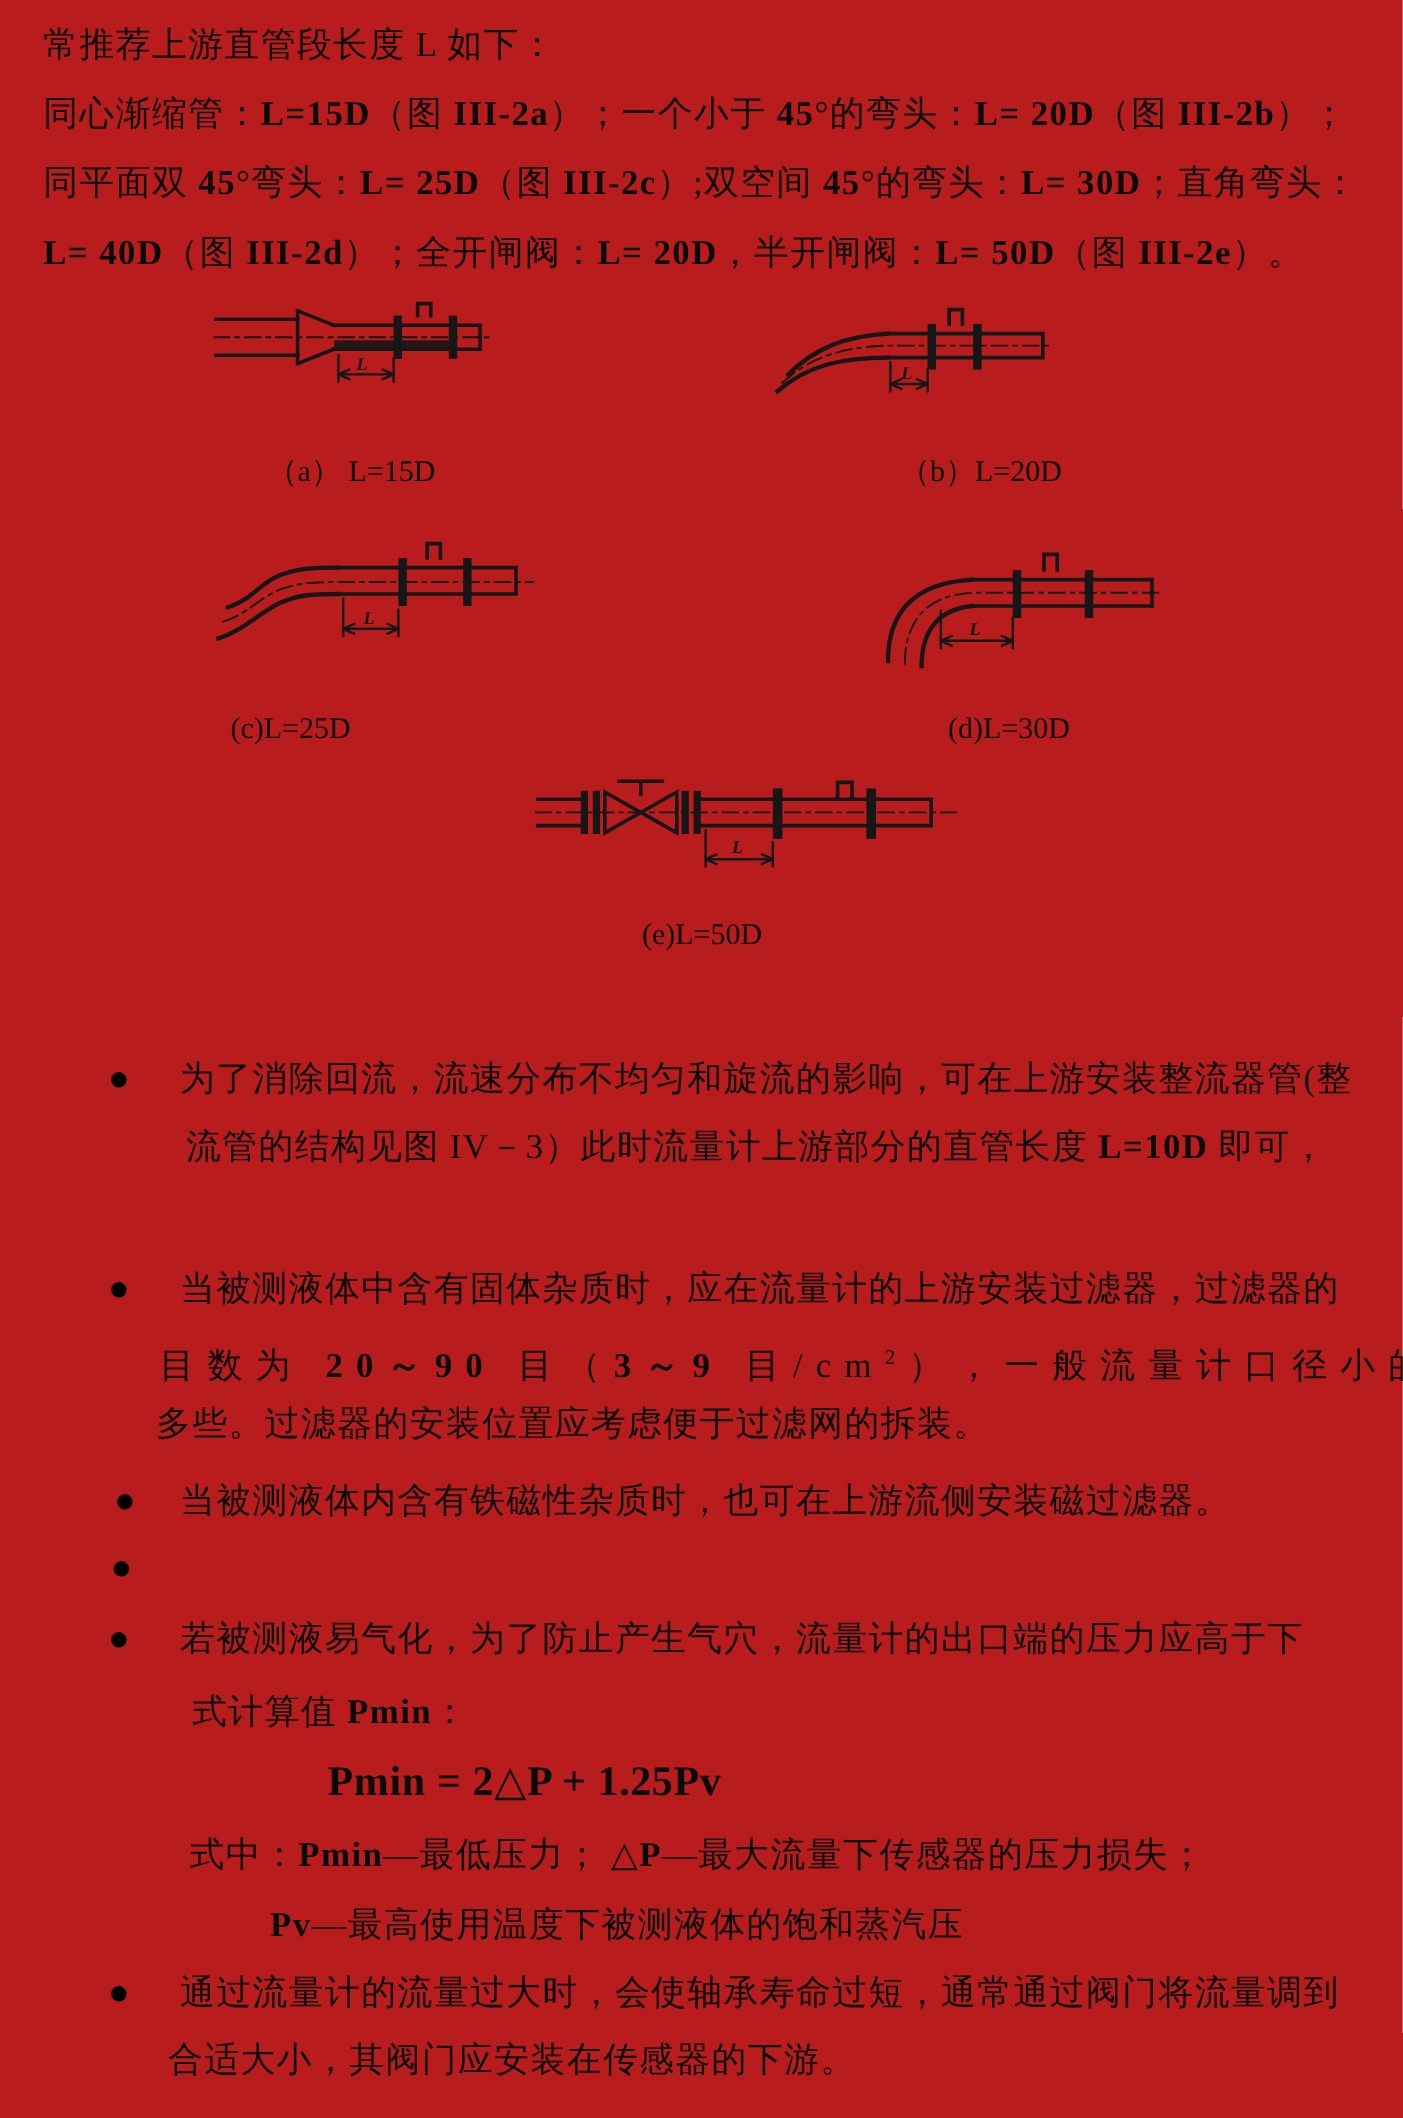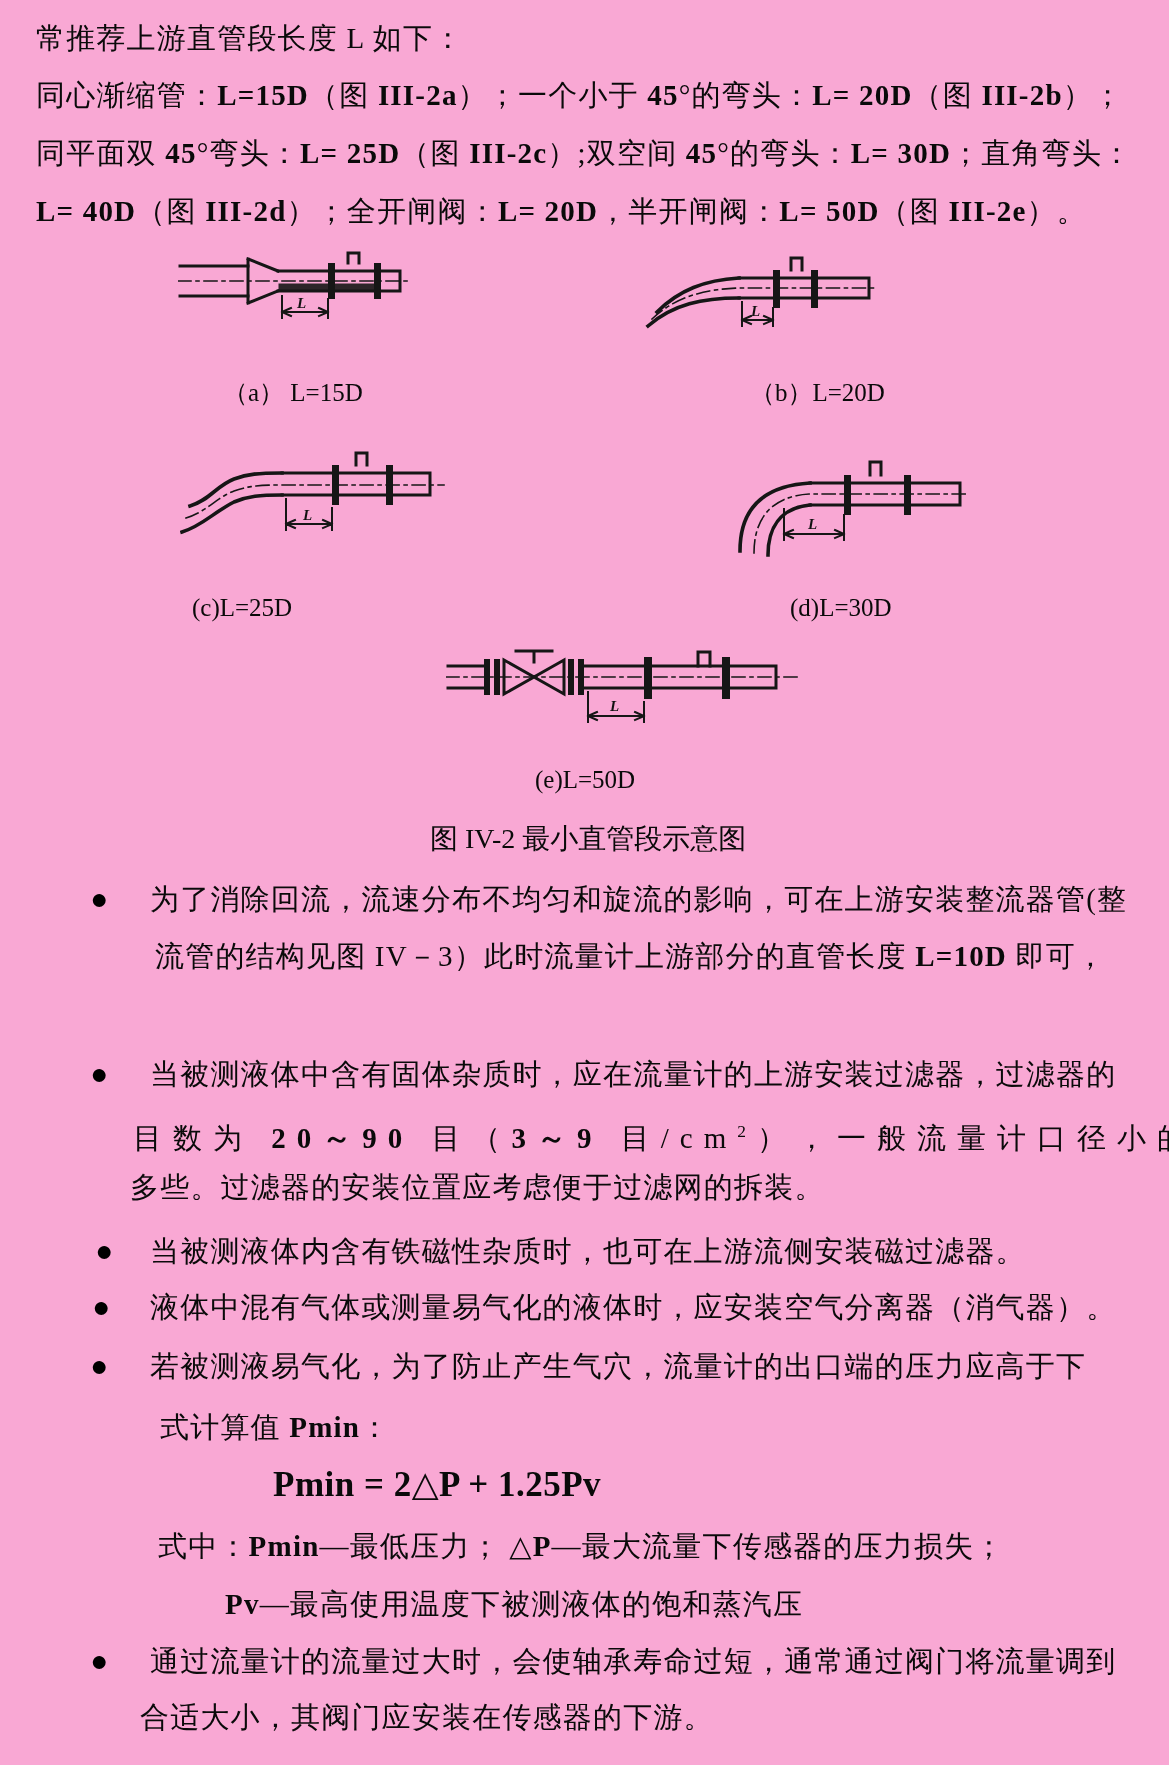--- a/index.html
+++ b/index.html
@@ -1,17 +1,17 @@
 <!DOCTYPE html>
 <html><head>
 <meta charset="utf-8">
 <style>
   html,body{margin:0;padding:0;background:#ffffff;}
   .page{
-    position:relative;width:1169px;height:1765px;background:#f9a8d4;color:#000;
+    position:relative;width:1169px;height:1765px;background:#b91c1c;color:#000;
     font-family:"Liberation Serif","DejaVu Serif",serif;overflow:hidden;text-decoration:underline;
   }
   .ln{
     position:absolute;font-size:29px;line-height:38px;white-space:nowrap;
     letter-spacing:1.2px;color:#0a0a0a;
   }
   .ln .b{font-weight:bold;}
   .ln sup{font-size:0.6em;vertical-align:super;}
   .spread{letter-spacing:11px;}
   .formula{font-size:35px;letter-spacing:0.5px;}
@@ -116,36 +116,34 @@
       <rect x="198" y="9" width="8" height="42"></rect>
       <path d="M252 18 V4 H264 V18"></path>
       <rect x="276" y="9" width="8" height="42"></rect>
       <path class="arr" d="M142 44 V74 M198 54 V74 M142 68 H198 M142 68 l9 -4 M142 68 l9 4 M198 68 l-9 -4 M198 68 l-9 4"></path>
       <text x="164" y="63">L</text>
     </svg>
   </div>
 
   <div class="cap" style="left:535px;top:766px">(e)L=50D</div>
 
-  <div class="figtitle" style="left:430px;top:820px">图 IV-2 最小直管段示意图</div>
 
   <span class="marker" style="left:90px;top:880px">●</span>
   <div class="ln" style="left:150px;top:880px"><span>为了消除回流，流速分布不均匀和旋流的影响，可在上游安装整流器管(整</span></div>
   <div class="ln" style="left:155px;top:937px"><span>流管的结构见图 IV－3）此时流量计上游部分的直管长度 </span><span class="b">L=10D</span><span> 即可，</span></div>
 
   <span class="marker" style="left:90px;top:1055px">●</span>
   <div class="ln" style="left:150px;top:1055px"><span>当被测液体中含有固体杂质时，应在流量计的上游安装过滤器，过滤器的</span></div>
   <div class="ln spread" style="left:133px;top:1112px"><span>目数为 </span><span class="b">20～90</span><span> 目（</span><span class="b">3～9</span><span> 目/cm</span><sup>2</sup><span>），一般流量计口径小的目数</span></div>
   <div class="ln" style="left:130px;top:1168px"><span>多些。过滤器的安装位置应考虑便于过滤网的拆装。</span></div>
 
   <span class="marker" style="left:95px;top:1232px">●</span>
   <div class="ln" style="left:150px;top:1232px"><span>当被测液体内含有铁磁性杂质时，也可在上游流侧安装磁过滤器。</span></div>
 
   <span class="marker" style="left:92px;top:1288px">●</span>
-  <div class="ln" style="left:150px;top:1288px"><span>液体中混有气体或测量易气化的液体时，应安装空气分离器（消气器）。</span></div>
 
   <span class="marker" style="left:90px;top:1347px">●</span>
   <div class="ln" style="left:150px;top:1347px"><span>若被测液易气化，为了防止产生气穴，流量计的出口端的压力应高于下</span></div>
   <div class="ln" style="left:160px;top:1408px"><span>式计算值 </span><span class="b">Pmin</span><span>：</span></div>
 
   <div class="ln formula" style="left:273px;top:1466px"><span class="b">Pmin = 2△P + 1.25Pv</span></div>
   <div class="ln" style="left:158px;top:1527px"><span>式中：</span><span class="b">Pmin</span><span>—最低压力； </span><span class="b">△P</span><span>—最大流量下传感器的压力损失；</span></div>
   <div class="ln" style="left:225px;top:1585px"><span class="b">Pv</span><span>—最高使用温度下被测液体的饱和蒸汽压</span></div>
 
   <span class="marker" style="left:90px;top:1642px">●</span>

